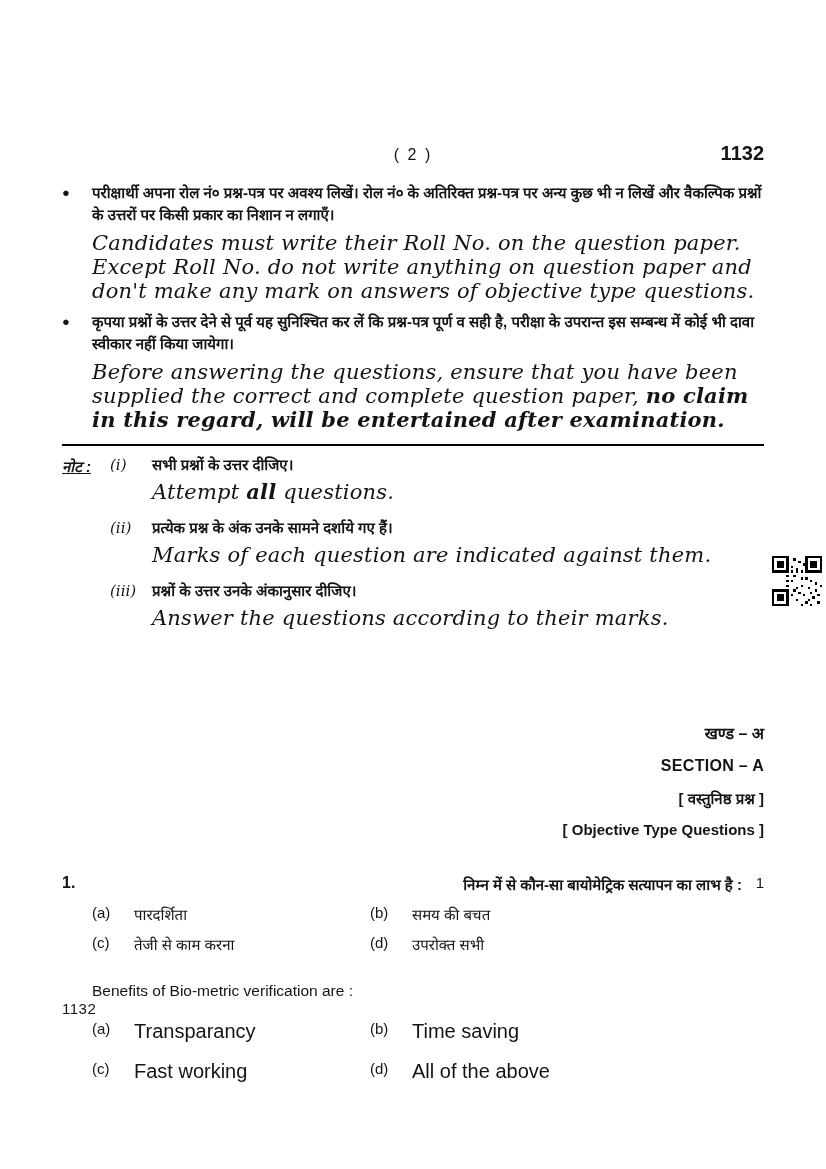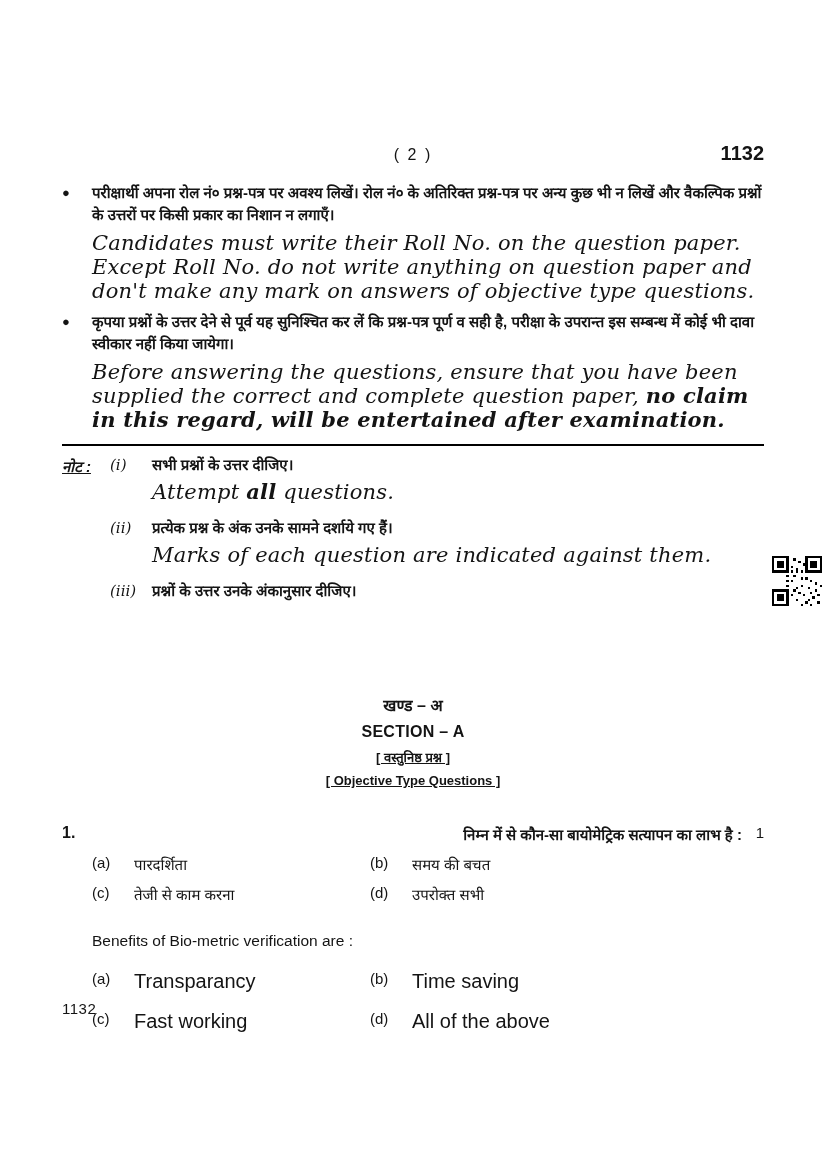--- a/index.html
+++ b/index.html
@@ -51,24 +51,24 @@
     font-family: "DejaVu Serif", "Liberation Serif", serif;
     font-style: italic; font-size: 15px; padding-top: 2px;
   }
   .note-eng { margin-top: 4px; }
 
   
   .qr { position: absolute; right: 4px; top: 556px; width: 50px; height: 50px; }
 
   
   .headings { margin-top: 92px; text-align: center; }
-  .headings div { margin-top: 7px; font-weight: bold; }
+  .headings div { margin-top: 13px; font-weight: bold; text-align: right; }
   .h-hin { font-size: 16px; }
   .h-eng { font-size: 16px; letter-spacing: .3px; }
-  .h-sub { font-size: 13px; text-decoration: underline; }
+  .h-sub { font-size: 15px; }
 
   
   .question { margin-top: 36px; }
   .q-row { display: grid; grid-template-columns: 30px 1fr 22px; }
   .q-num { font-weight: bold; font-size: 16px; }
   .q-hin { font-size: 15px; font-weight: 600; text-align: right; }
   .q-marks { text-align: right; font-size: 15px; }
   .opts { margin-left: 30px; margin-top: 10px; display: grid; grid-template-columns: 278px 1fr; row-gap: 10px; }
   .opt { display: grid; grid-template-columns: 42px 1fr; }
   .opt-label { font-size: 15px; }
@@ -132,20 +132,21 @@
           <div>
             <div class="hin">प्रत्येक प्रश्न के अंक उनके सामने दर्शाये गए हैं।</div>
             <div class="eng note-eng">Marks of each question are indicated against them.</div>
           </div>
         </div>
 
         <div class="note-item">
           <div class="note-num">(iii)</div>
           <div>
             <div class="hin">प्रश्नों के उत्तर उनके अंकानुसार दीजिए।</div>
+            <div class="eng note-eng">Answer the questions according to their marks.</div>
           </div>
         </div>
 
       </div>
     </div>
 
     <div class="headings">
       <div class="h-hin">खण्ड – अ</div>
       <div class="h-eng">SECTION – A</div>
       <div class="h-sub">[ वस्तुनिष्ठ प्रश्न ]</div>

